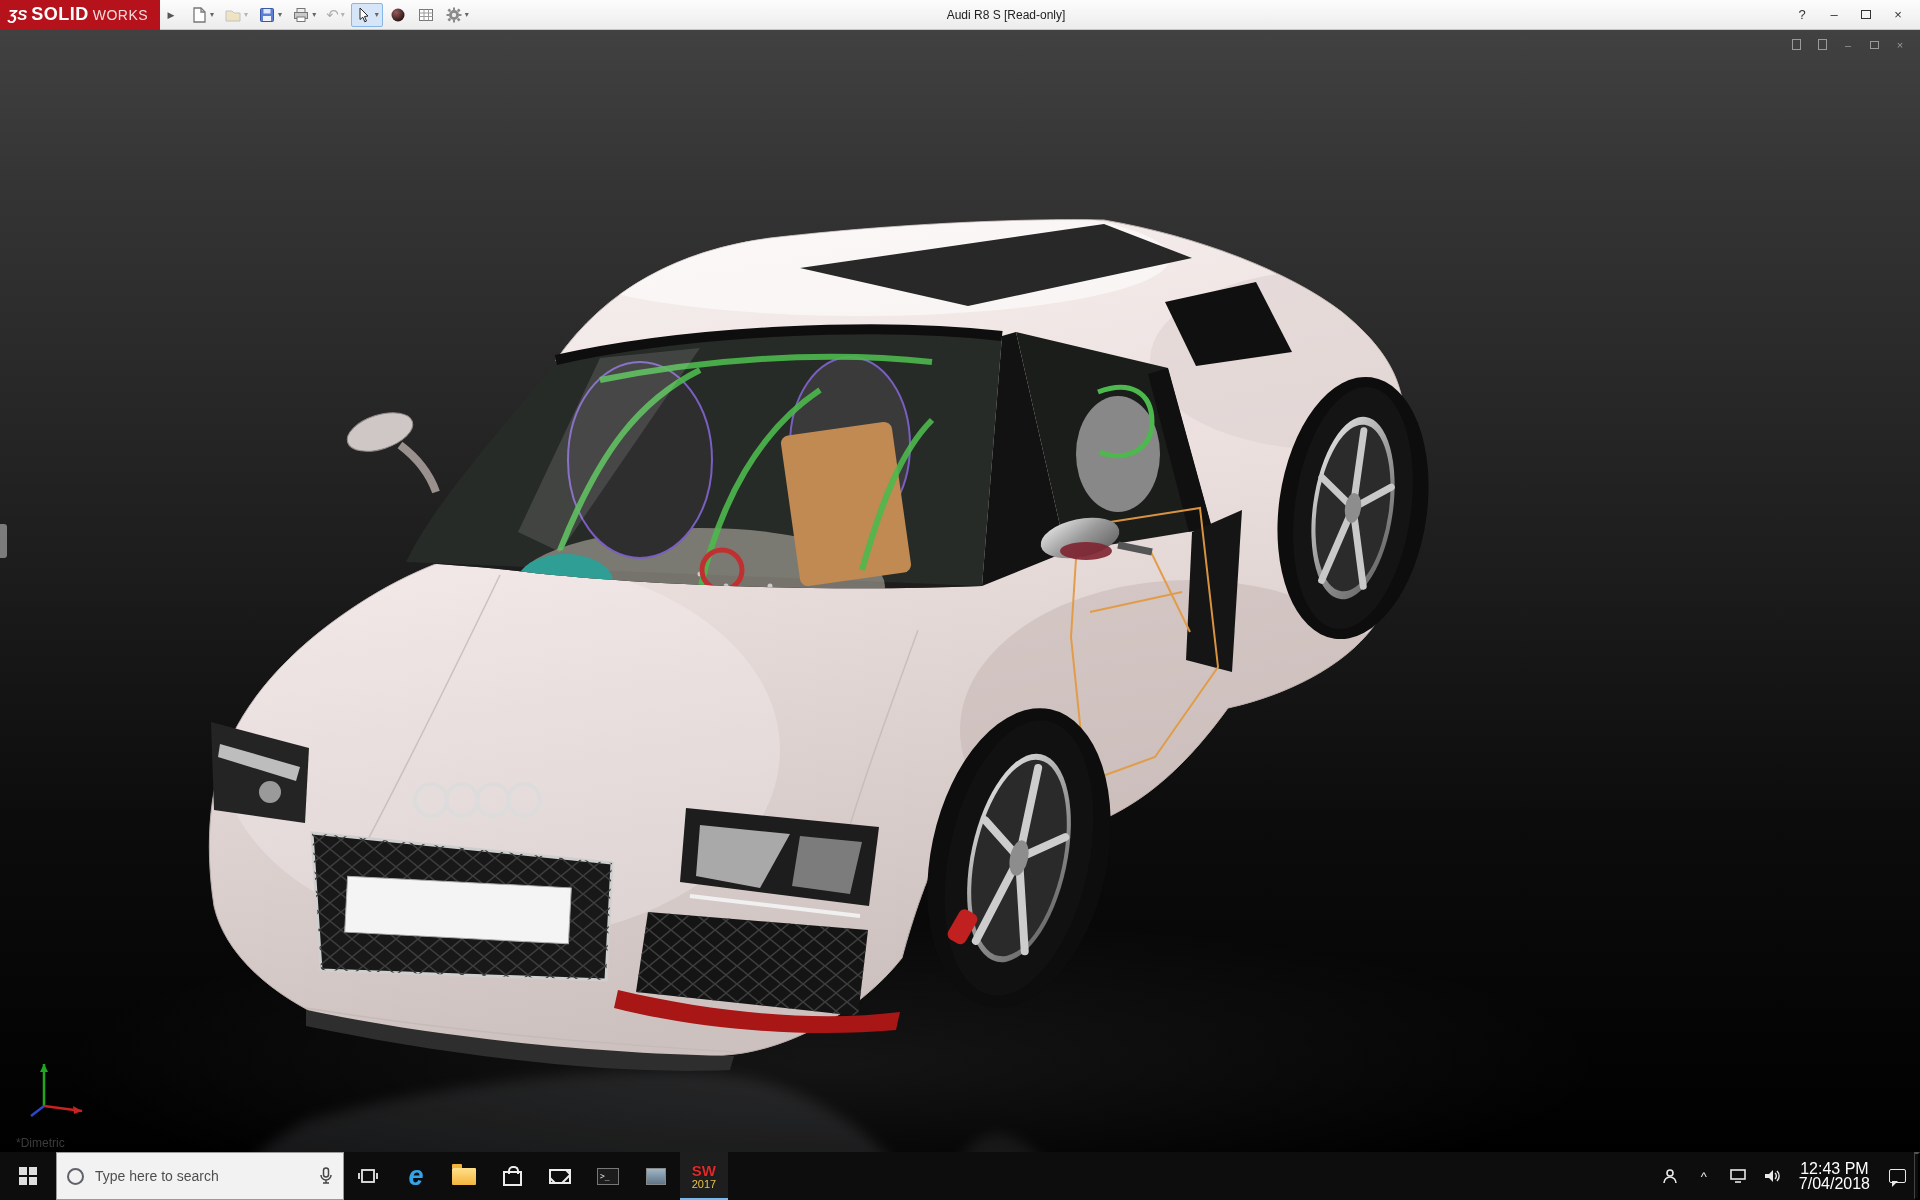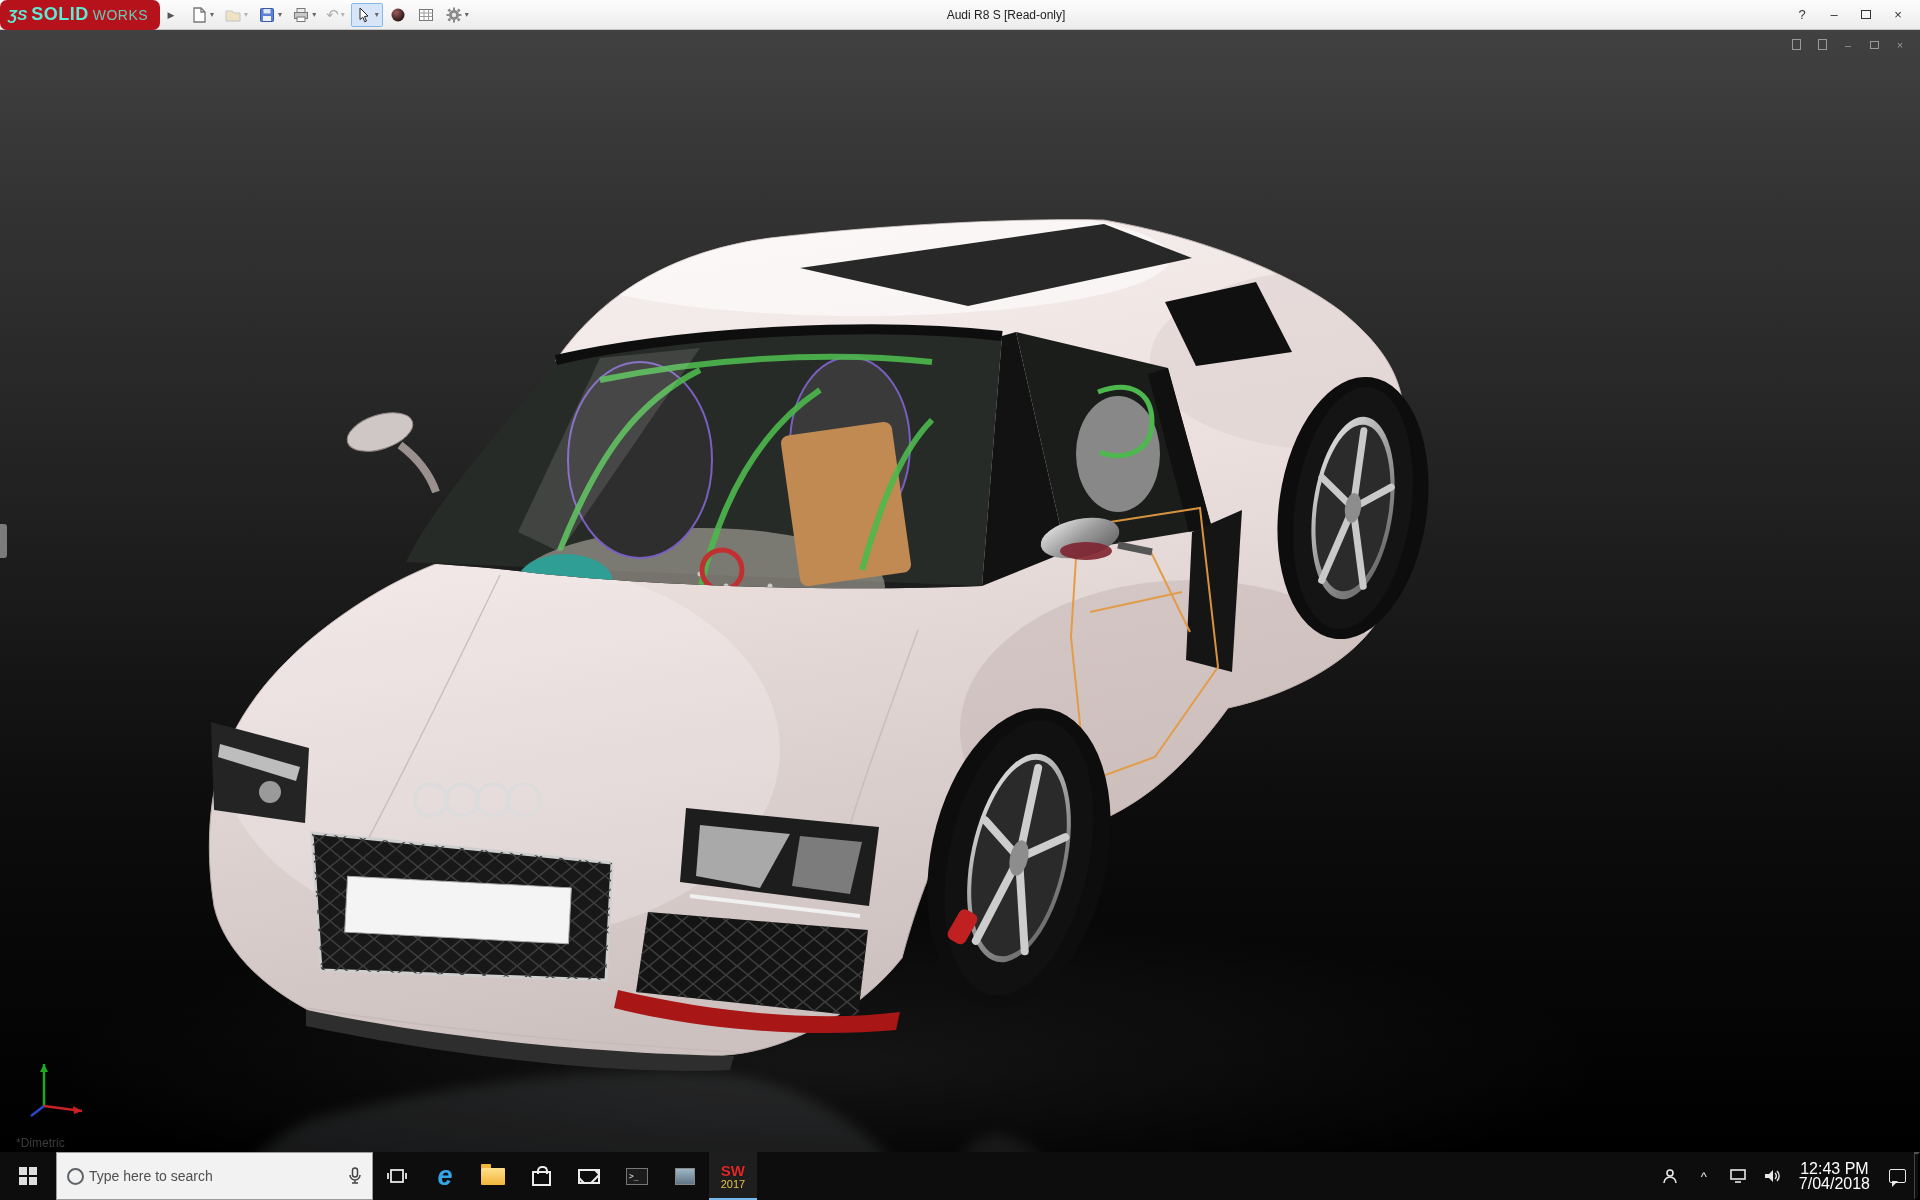--- a/index.html
+++ b/index.html
@@ -4,22 +4,22 @@
 <style>
   * { margin:0; padding:0; box-sizing:border-box; }
   html,body { width:1920px; height:1200px; overflow:hidden;
     font-family:"Liberation Sans","DejaVu Sans",sans-serif; }
   .screen { position:relative; width:1920px; height:1200px; background:#000; }
 
   
   .titlebar { position:absolute; top:0; left:0; right:0; height:30px;
     background:linear-gradient(#fdfdfd,#ececec); border-bottom:1px solid #c6c6c6;
     display:flex; align-items:center; z-index:10; }
-  .sw-logo { height:30px; background:#b5121b; color:#5eead4; display:flex; align-items:center;
-    padding:0 12px 0 8px; gap:4px;border-radius:7px; }
+  .sw-logo { height:30px; background:#b5121b; color:#ffffff; display:flex; align-items:center;
+    padding:0 12px 0 8px; gap:4px; }
   .sw-logo .ds { font-style:italic; font-weight:bold; font-size:15px; }
   .sw-logo .solid { font-weight:bold; font-size:18px; letter-spacing:.5px; }
   .sw-logo .works { font-weight:normal; font-size:14px; opacity:.85; letter-spacing:.5px; }
   .tb-expand { width:18px; height:22px; border:none; background:transparent; color:#555;
     font-size:9px; cursor:pointer; margin:0 6px 0 2px; }
   .qat { display:flex; align-items:center; gap:2px; }
   .tb-btn { display:flex; align-items:center; height:24px; padding:0 3px; border:1px solid transparent;
     border-radius:2px; background:transparent; cursor:pointer; }
   .tb-btn.active { background:#d6e6f8; border-color:#86b7e8; }
   .tb-btn.disabled { opacity:.45; }
@@ -46,21 +46,21 @@
   .triad { position:absolute; left:22px; bottom:32px; }
   .view-label { position:absolute; left:16px; bottom:2px; font-size:12px; color:#3c3c3c; }
 
   
   .taskbar { position:absolute; left:0; right:0; bottom:0; height:48px; background:#0d0d0d;
     display:flex; align-items:stretch; color:#eee; z-index:10; }
   .tb-start { width:56px; display:flex; align-items:center; justify-content:center; background:transparent;
     border:none; cursor:pointer; }
   .winlogo { display:grid; grid-template-columns:8px 8px; grid-template-rows:8px 8px; gap:1.5px; }
   .winlogo span { background:#dedede; }
-  .search { width:317px; background:#f2f2f2; display:flex; align-items:center; padding:0 10px; gap:5px;
+  .search { width:288px; background:#f2f2f2; display:flex; align-items:center; padding:0 10px; gap:11px;
     border:1px solid #9a9a9a; }
   .cortana-ring { width:17px; height:17px; border:2px solid #5f6368; border-radius:50%; flex:none; }
   .search input { flex:1; border:none; background:transparent; outline:none; font-size:14px; color:#333; }
   .search input::placeholder { color:#4f4f4f; }
   .task-icon { width:48px; display:flex; align-items:center; justify-content:center; background:transparent;
     border:none; cursor:pointer; position:relative; }
   .task-icon.running { background:rgba(255,255,255,.07); box-shadow:inset 0 -2px 0 #76b9ed; }
   .edge-e { color:#35a3e8; font-size:27px; font-weight:bold; font-style:italic; line-height:1; }
   .folder { position:relative; width:24px; height:17px; background:linear-gradient(#ffe08a,#f2b53c);
     border-radius:1px; }

